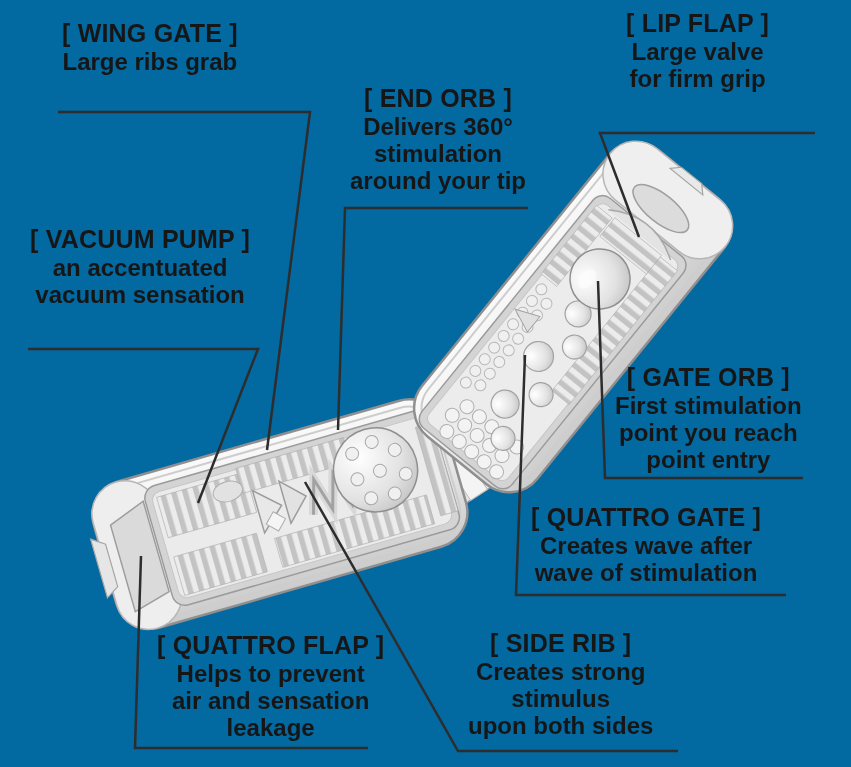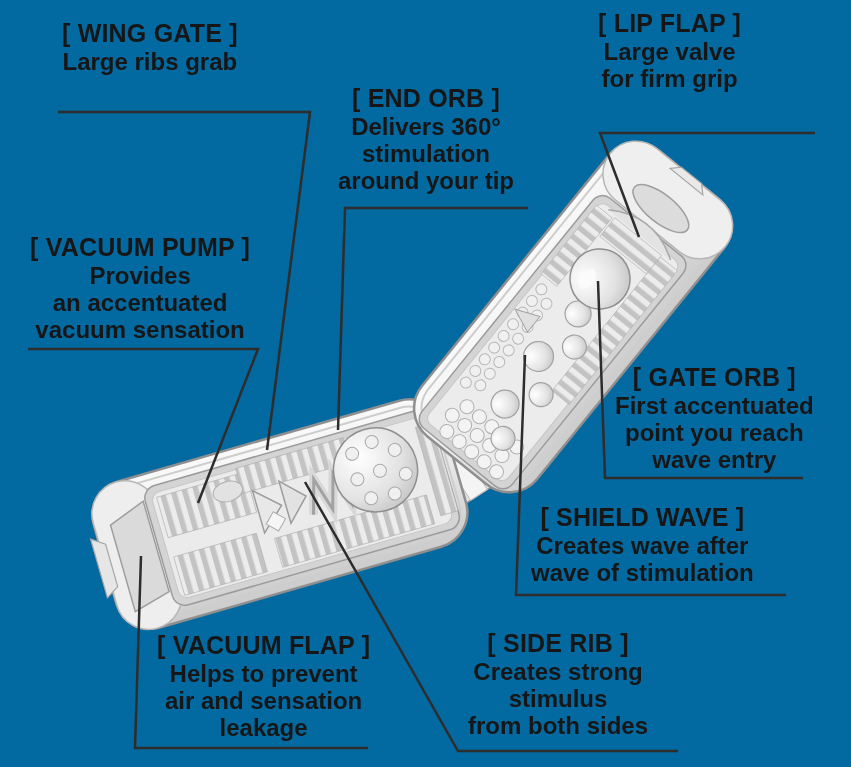--- a/index.html
+++ b/index.html
@@ -145,60 +145,59 @@
       <polyline points="141,556 135,748 368,748"></polyline>
       <polyline points="305,482 458,751 678,751"></polyline>
     </g>
   </svg>
 
   <div class="callout" style="left:62px;top:18px">
     <div class="co-title">[ WING GATE ]</div>
     <div class="co-line">Large ribs grab</div>
   </div>
 
-  <div class="callout" style="left:338px;top:83px">
+  <div class="callout" style="left:350px;top:83px">
     <div class="co-title">[ END ORB ]</div>
     <div class="co-line">Delivers 360°</div>
     <div class="co-line">stimulation</div>
     <div class="co-line">around your tip</div>
   </div>
 
-  <div class="callout" style="left:598px;top:8px">
+  <div class="callout" style="left:626px;top:8px">
     <div class="co-title">[ LIP FLAP ]</div>
     <div class="co-line">Large valve</div>
     <div class="co-line">for firm grip</div>
   </div>
 
-  <div class="callout" style="left:30px;top:232px">
+  <div class="callout" style="left:30px;top:224px">
     <div class="co-title">[ VACUUM PUMP ]</div>
-    <div class="co-line">Provides</div>
     <div class="co-line">an accentuated</div>
     <div class="co-line">vacuum sensation</div>
   </div>
 
   <div class="callout" style="left:615px;top:362px">
     <div class="co-title">[ GATE ORB ]</div>
-    <div class="co-line">First accentuated</div>
+    <div class="co-line">First stimulation</div>
     <div class="co-line">point you reach</div>
-    <div class="co-line">wave entry</div>
+    <div class="co-line">point entry</div>
   </div>
 
   <div class="callout" style="left:531px;top:502px">
-    <div class="co-title">[ SHIELD WAVE ]</div>
+    <div class="co-title">[ QUATTRO GATE ]</div>
     <div class="co-line">Creates wave after</div>
     <div class="co-line">wave of stimulation</div>
   </div>
 
   <div class="callout" style="left:157px;top:630px">
-    <div class="co-title">[ VACUUM FLAP ]</div>
+    <div class="co-title">[ QUATTRO FLAP ]</div>
     <div class="co-line">Helps to prevent</div>
     <div class="co-line">air and sensation</div>
     <div class="co-line">leakage</div>
   </div>
 
   <div class="callout" style="left:468px;top:628px">
     <div class="co-title">[ SIDE RIB ]</div>
     <div class="co-line">Creates strong</div>
     <div class="co-line">stimulus</div>
-    <div class="co-line">from both sides</div>
+    <div class="co-line">upon both sides</div>
   </div>
 
 </div>
 
 </body></html>

